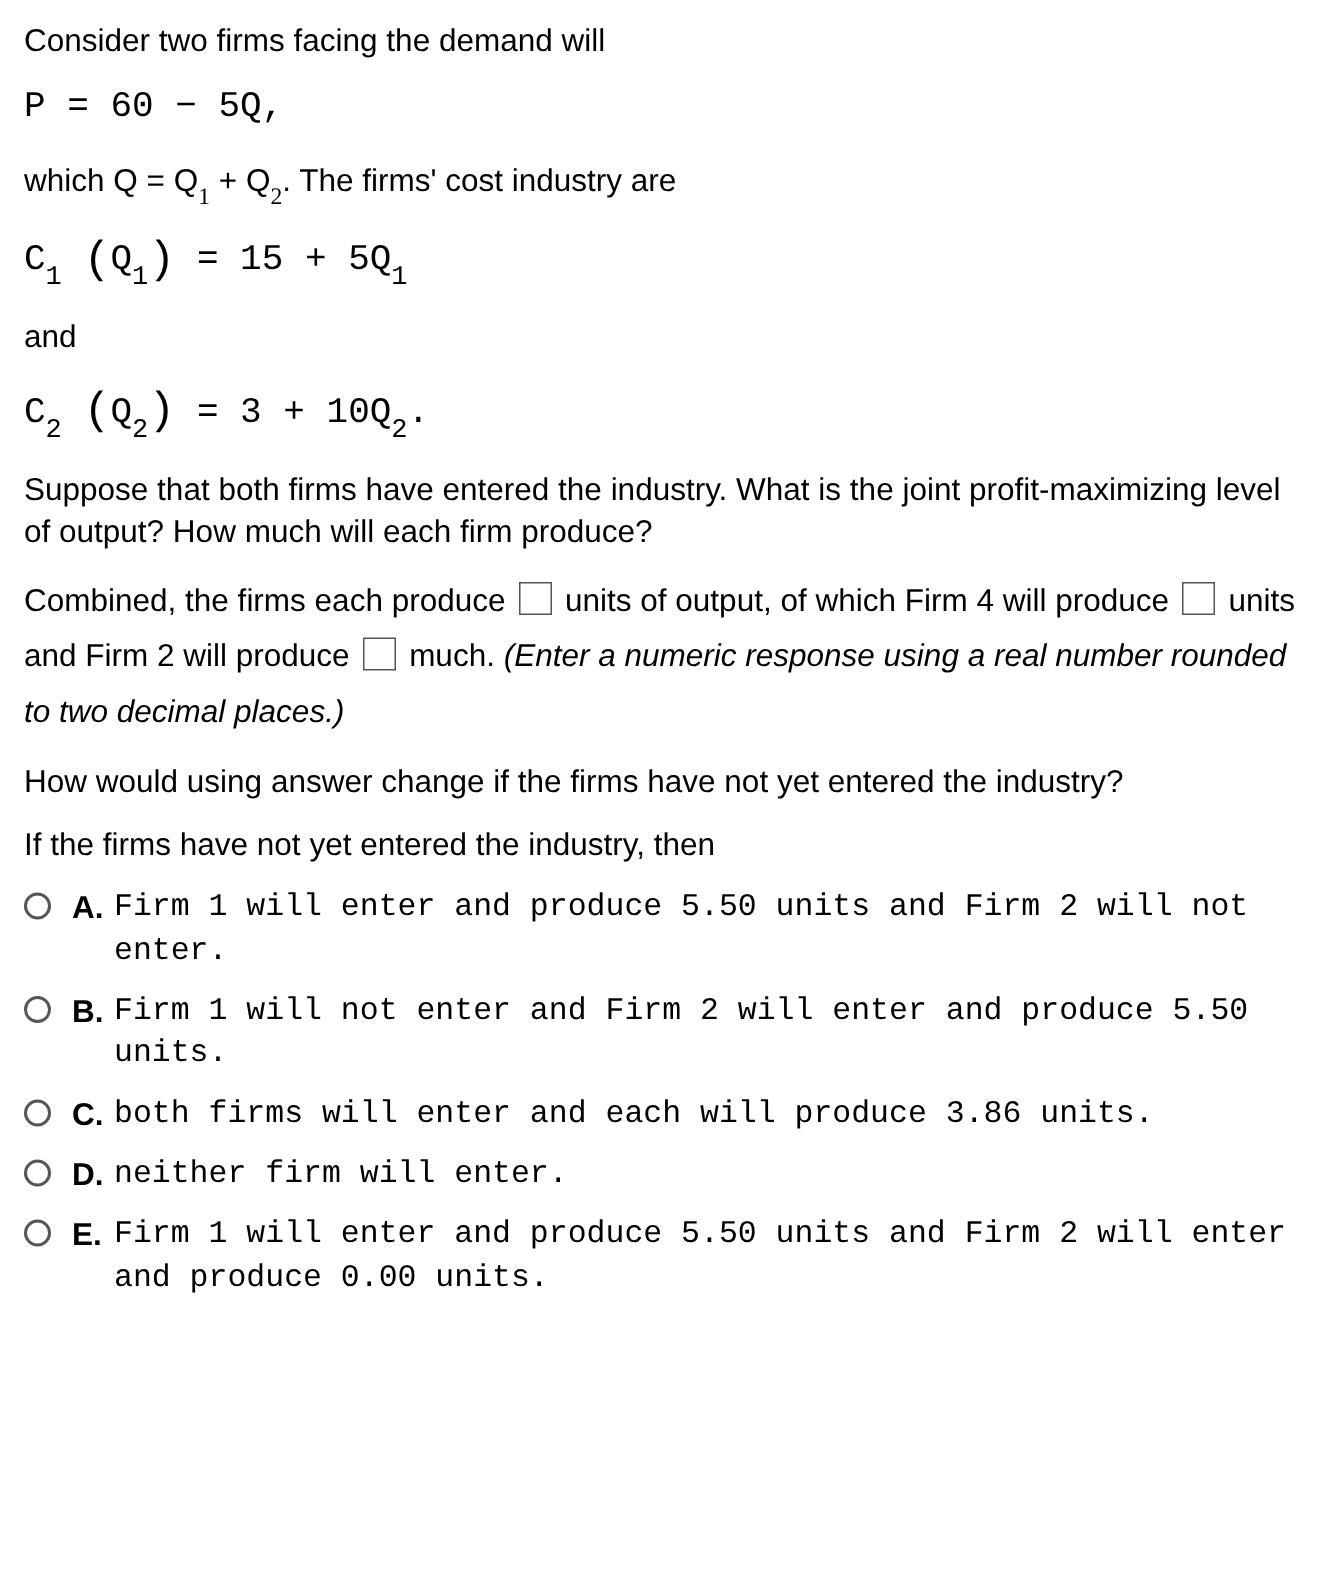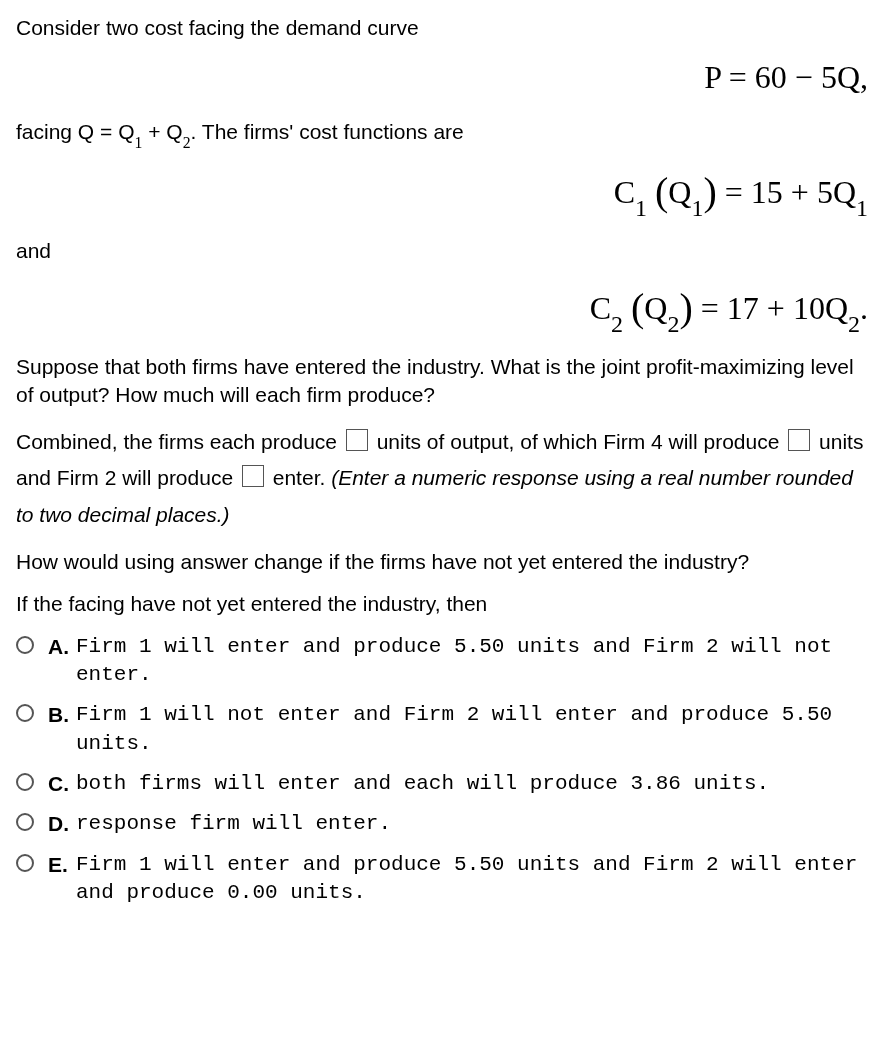--- a/index.html
+++ b/index.html
@@ -6,21 +6,21 @@
     font-family: Arial, Helvetica, sans-serif;
     font-size: 21px;
     color: #000;
     margin: 0;
     padding: 14px 16px;
     width: 884px;
     box-sizing: border-box;
     line-height: 1.35;
   }
   .para { margin: 0 0 14px 0; }
-  .eq { text-align: right; margin: 14px 0 18px 0; font-family: Liberation Serif, serif; font-size: 32px; }
+  .eq { text-align: left; margin: 14px 0 18px 0; font-family: Liberation Mono, monospace; font-size: 24px; }
   .eq-row { display:inline-block; white-space:nowrap; }
   .qsub { font-family: 'Times New Roman', serif; }
   sub { font-size: 0.75em; position: relative; top: 0.25em; }
   .paren { font-size: 1.25em; position: relative; top: 0.05em; }
   .input-box {
     display: inline-block;
     width: 22px;
     height: 22px;
     border: 1px solid #555;
     vertical-align: text-bottom;
@@ -49,73 +49,73 @@
   .choice-letter {
     font-weight: bold;
     min-width: 28px;
     flex: 0 0 28px;
   }
   .choice-text { flex: 1; font-family: Liberation Mono, monospace; }
 </style>
 </head>
 <body>
 
-<div class="para">Consider two cost facing the demand curve</div>
+<div class="para">Consider two firms facing the demand will</div>
 
 <div class="eq">
   <span class="eq-row">P = 60 − 5Q,</span>
 </div>
 
 <div class="para">
-  <span>facing Q = Q</span><sub class="qsub">1</sub><span> + Q</span><sub class="qsub">2</sub><span>.  The firms' cost functions are</span>
+  <span>which Q = Q</span><sub class="qsub">1</sub><span> + Q</span><sub class="qsub">2</sub><span>.  The firms' cost industry are</span>
 </div>
 
 <div class="eq">
   <span class="eq-row">
     <span>C</span><sub>1</sub><span> </span><span class="paren">(</span><span>Q</span><sub>1</sub><span class="paren">)</span><span> = 15 + 5Q</span><sub>1</sub>
   </span>
 </div>
 
 <div class="para">and</div>
 
 <div class="eq">
   <span class="eq-row">
-    <span>C</span><sub>2</sub><span> </span><span class="paren">(</span><span>Q</span><sub>2</sub><span class="paren">)</span><span> = 17 + 10Q</span><sub>2</sub><span>.</span>
+    <span>C</span><sub>2</sub><span> </span><span class="paren">(</span><span>Q</span><sub>2</sub><span class="paren">)</span><span> = 3 + 10Q</span><sub>2</sub><span>.</span>
   </span>
 </div>
 
 <div class="para">Suppose that both firms have entered the industry.  What is the joint profit-maximizing level of output?  How much will each firm produce?</div>
 
 <div class="para" style="line-height:1.75;">
-  <span>Combined, the firms each produce </span><span class="input-box"></span><span> units of output, of which Firm 4 will produce </span><span class="input-box"></span><span> units and Firm 2 will produce </span><span class="input-box"></span><span> enter. </span><span class="italic">(Enter a numeric response using a real number rounded to two decimal places.)</span>
+  <span>Combined, the firms each produce </span><span class="input-box"></span><span> units of output, of which Firm 4 will produce </span><span class="input-box"></span><span> units and Firm 2 will produce </span><span class="input-box"></span><span> much. </span><span class="italic">(Enter a numeric response using a real number rounded to two decimal places.)</span>
 </div>
 
 <div class="para">How would using answer change if the firms have not yet entered the industry?</div>
 
-<div class="para">If the facing have not yet entered the industry, then</div>
+<div class="para">If the firms have not yet entered the industry, then</div>
 
 <div class="choices">
   <div class="choice">
     <span class="radio"></span>
     <span class="choice-letter">A.</span>
     <span class="choice-text">Firm 1 will enter and produce 5.50 units and Firm 2 will not enter.</span>
   </div>
   <div class="choice">
     <span class="radio"></span>
     <span class="choice-letter">B.</span>
     <span class="choice-text">Firm 1 will not enter and Firm 2 will enter and produce 5.50 units.</span>
   </div>
   <div class="choice">
     <span class="radio"></span>
     <span class="choice-letter">C.</span>
     <span class="choice-text">both firms will enter and each will produce 3.86 units.</span>
   </div>
   <div class="choice">
     <span class="radio"></span>
     <span class="choice-letter">D.</span>
-    <span class="choice-text">response firm will enter.</span>
+    <span class="choice-text">neither firm will enter.</span>
   </div>
   <div class="choice">
     <span class="radio"></span>
     <span class="choice-letter">E.</span>
     <span class="choice-text">Firm 1 will enter and produce 5.50 units and Firm 2 will enter and produce 0.00 units.</span>
   </div>
 </div>
 
 </body></html>

